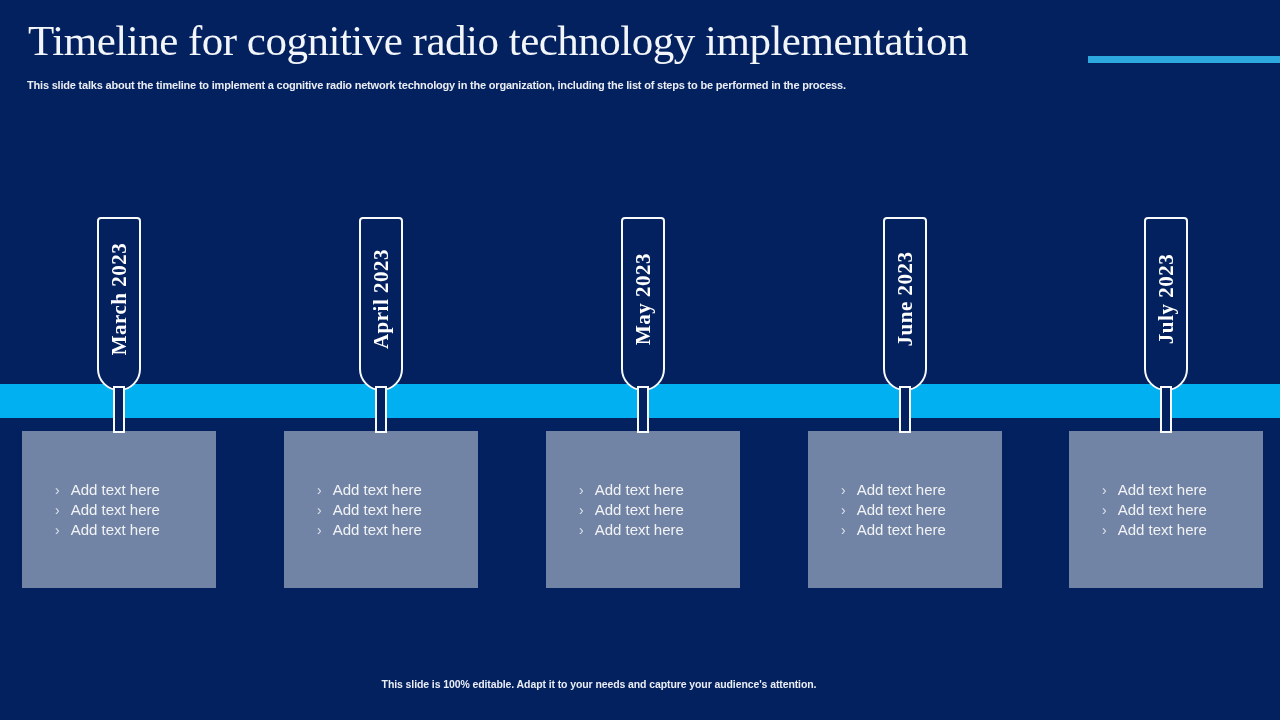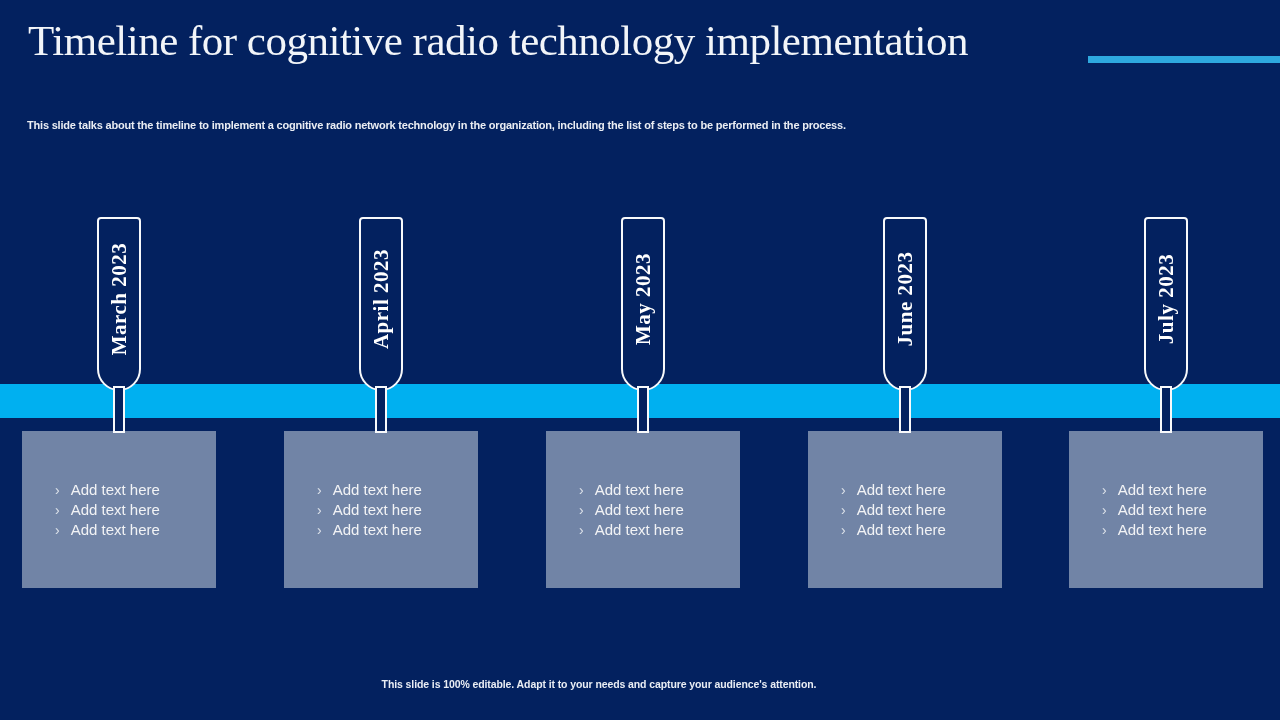--- a/index.html
+++ b/index.html
@@ -14,21 +14,21 @@
     font-size:43px;line-height:1.15;font-weight:400;
     letter-spacing:-0.5px;color:#F2F5F9;white-space:nowrap;
   }
   .title-accent{
     position:absolute;left:1088px;top:56px;width:192px;height:7px;
     background:#2EA9DF;
   }
   .subtitle{
     position:absolute;left:27px;top:79px;
     font-size:11px;font-weight:600;letter-spacing:-0.2px;
-    color:#EAEDF3;white-space:nowrap;margin-top:40px;
+    color:#EAEDF3;white-space:nowrap;
   }
   .band{
     position:absolute;left:0;top:384px;width:1280px;height:34px;
     background:#00B0F0;z-index:1;
   }
   .marker{
     position:absolute;top:217px;width:44px;height:174px;
     box-sizing:border-box;border:2px solid #F8F9FB;
     border-radius:4px 4px 22px 22px;
     background:#03215F;z-index:2;

